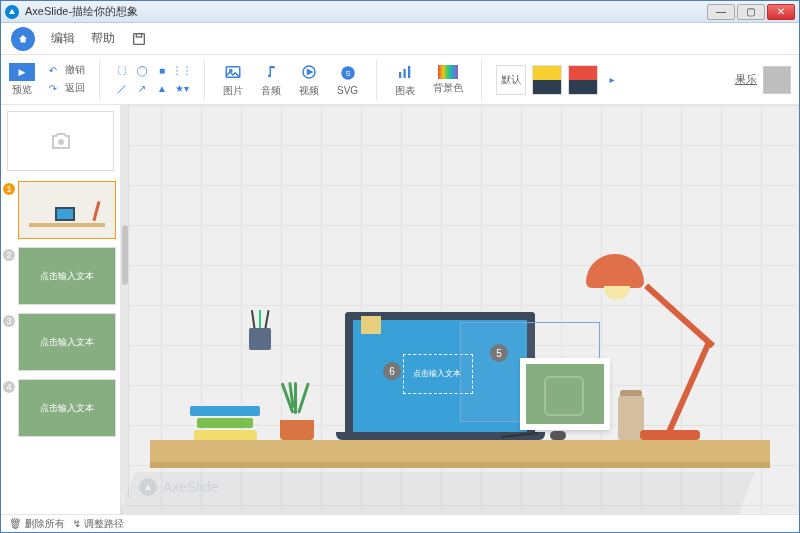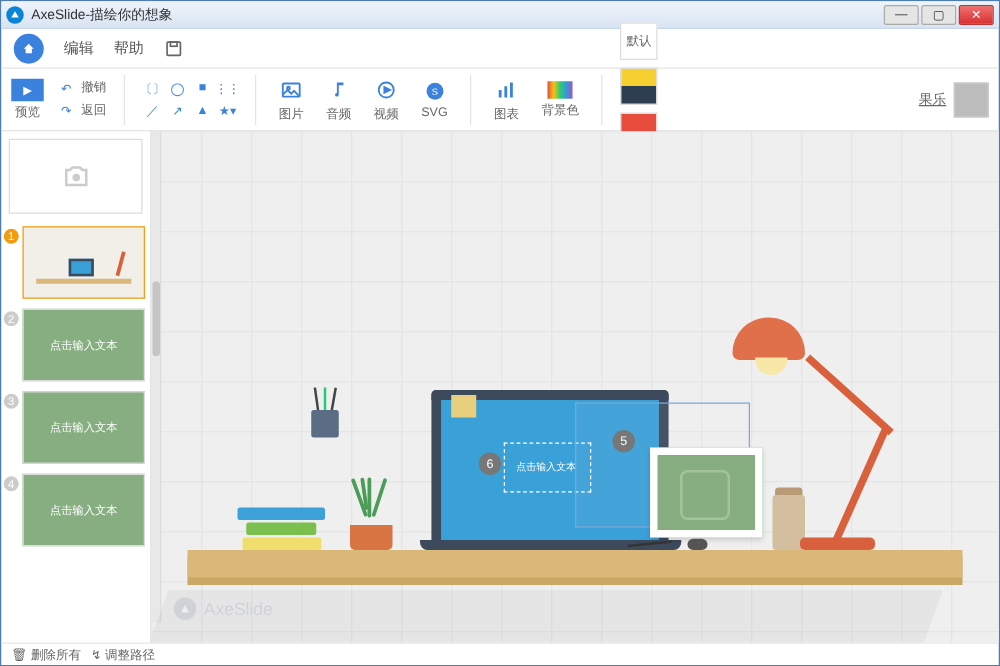--- a/index.html
+++ b/index.html
@@ -12,21 +12,21 @@
 .titlebar .winbtn { width: 28px; height: 16px; display:flex;align-items:center;justify-content:center; font-size:10px; color:#333; border:1px solid #aaa; background:#e5e5e5; border-radius:2px; }
 .titlebar .winbtn.close { background: linear-gradient(#f07070,#d83030); color:#fff; border-color:#c03030;}
 
 .menubar { height: 32px; display: flex; align-items: center; padding: 0 10px; gap: 16px; font-size: 12px; color: #555; border-bottom: 1px solid #e5e5e5; }
 .menubar .home-btn { width: 24px; height: 24px; background:#3b82df; border-radius:50%; display:flex;align-items:center;justify-content:center; color:#fff; }
 .menubar .home-btn svg{width:12px;height:12px;}
 .menubar .save-icon { width:16px; height:16px; color:#666;}
 
 .toolbar { height: 50px; display: flex; align-items: center; padding: 0 8px; gap: 10px; border-bottom: 1px solid #e5e5e5; font-size: 10px; color:#666; }
 .tool-group { display:flex; flex-direction:column; align-items:center; gap:2px; }
-.tool-group-h { display:flex; flex-direction:column; align-items:center; gap:6px; }
+.tool-group-h { display:flex; flex-direction:row; align-items:center; gap:6px; }
 .tool-btn { display:flex; flex-direction:column; align-items:center; gap:2px; padding: 2px 4px; cursor:pointer;}
 .tool-row { display:flex; gap:4px; }
 .tool-icon { width:20px; height:20px; display:flex; align-items:center; justify-content:center; color:#3b82df; }
 .tool-icon svg { width:18px; height:18px; }
 .sep { width:1px; height:40px; background:#e5e5e5; margin: 0 4px;}
 .tmpl-thumb { width:30px; height:30px; border:1px solid #ddd; }
 .tmpl-thumb.t0{background:#fff;}
 .tmpl-thumb.t1{background:linear-gradient(#f5d030 50%,#2c3e50 50%);}
 .tmpl-thumb.t2{background:linear-gradient(#e74c3c 50%,#2c3e50 50%);}
 .user-area{ margin-left:auto; display:flex; align-items:center; gap:6px; font-size:11px; color:#666;text-decoration:underline;}

